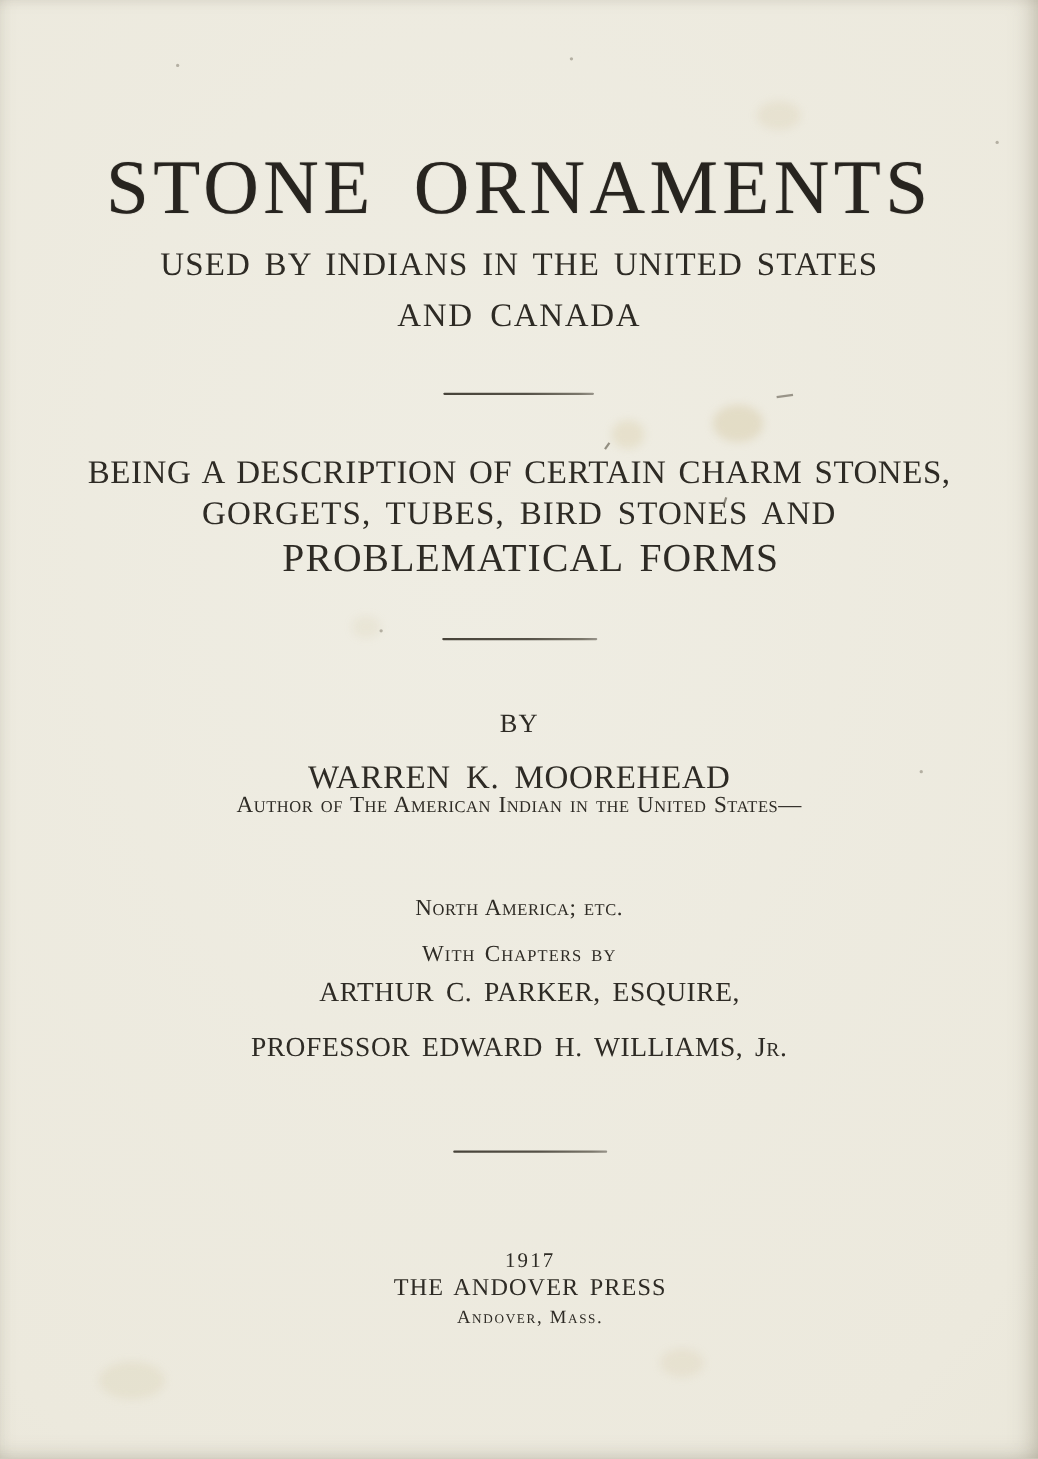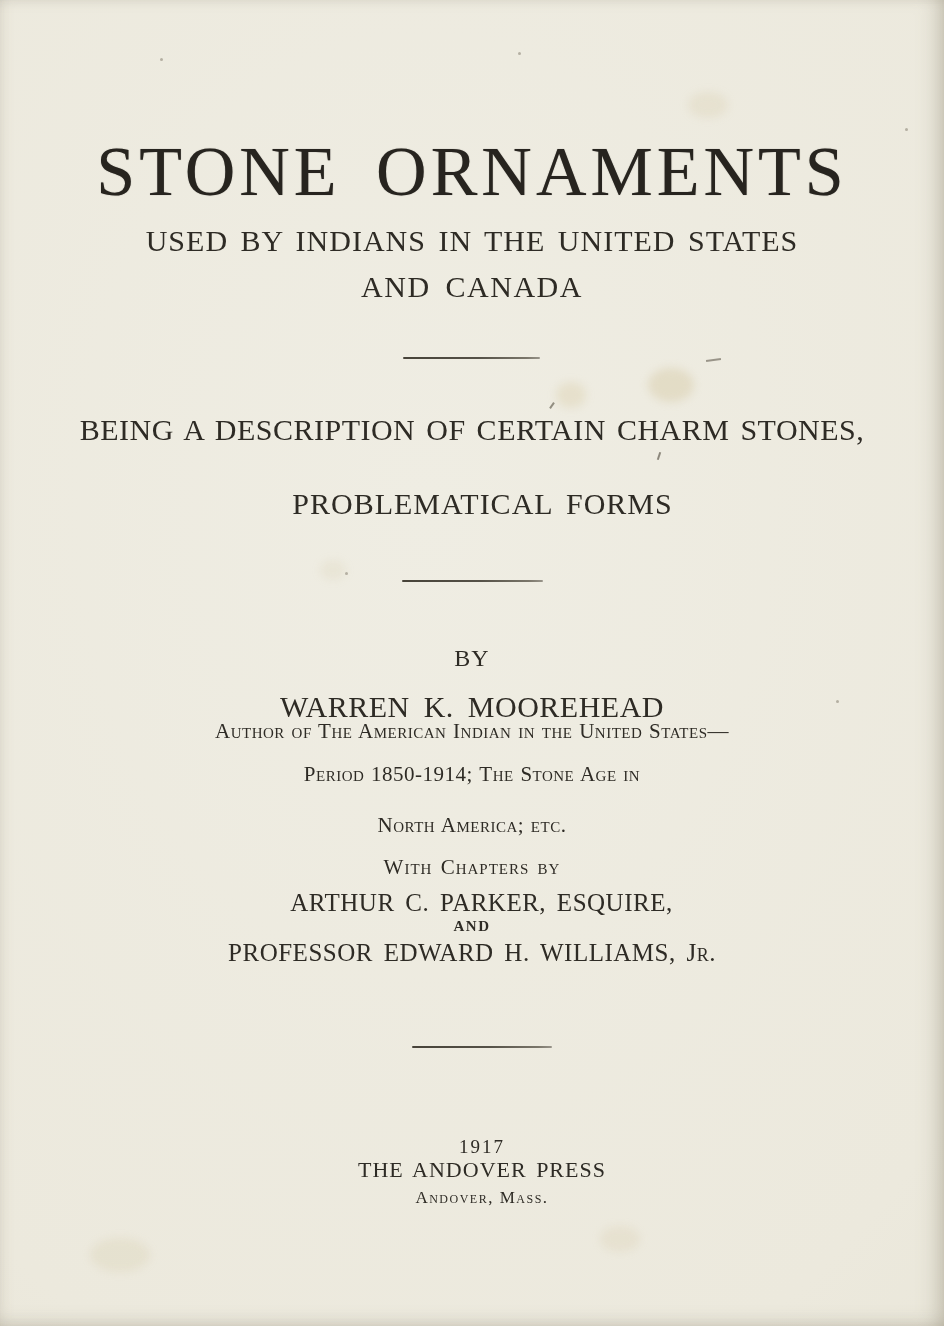--- a/index.html
+++ b/index.html
@@ -50,21 +50,21 @@
     height: 2px;
     background: linear-gradient(to right, #474339 0%, #555147 55%, #7a766a 90%, #98948a 100%);
     border-radius: 1px;
   }
   .rule-top    { top: 357px;  width: 137px; left: calc(50% - 69px); }
   .rule-middle { top: 580px;  width: 141px; left: calc(50% - 70px); }
   .rule-bottom { top: 1046px; width: 140px; left: calc(50% - 60px); }
 
   .desc1 { top: 415px; font-size: 30px; letter-spacing: 0.5px; word-spacing: 3px; }
   .desc2 { top: 452px; font-size: 30px; letter-spacing: 1px;   word-spacing: 5px; }
-  .desc3 { top: 489px; font-size: 30px; letter-spacing: 1px;   word-spacing: 5px; padding-left: 21px; }
+  .desc3 { top: 489px; font-size: 36px; letter-spacing: 1px;   word-spacing: 5px; padding-left: 21px; }
 
   .by-label { top: 646px; font-size: 24px; letter-spacing: 1px; }
   .author-name { top: 692px; font-size: 30px; letter-spacing: 0.5px; word-spacing: 6px; }
 
   .smallcaps { font-variant-caps: small-caps; font-variant: small-caps; }
 
   .credit1 { top: 721px; font-size: 21px; letter-spacing: 0.5px; word-spacing: 1px; }
   .credit2 { top: 764px; font-size: 21px; letter-spacing: 0.5px; word-spacing: 1px; }
   .credit3 { top: 791px; font-size: 21px; letter-spacing: 0.5px; word-spacing: 1px; margin-top: 24px; }
 
@@ -119,33 +119,32 @@
 
 <div class="page">
 
   <div class="line title-main">STONE ORNAMENTS</div>
   <div class="line title-sub2">AND CANADA</div>
   <div class="line title-sub1">USED BY INDIANS IN THE UNITED STATES</div>
 
   <div class="rule rule-top"></div>
 
   <div class="line desc1">BEING A DESCRIPTION OF CERTAIN CHARM STONES,</div>
+  <div class="line desc2">GORGETS, TUBES, BIRD STONES AND</div>
   <div class="line desc3">PROBLEMATICAL FORMS</div>
 
   <div class="rule rule-middle"></div>
 
   <div class="line by-label">BY</div>
   <div class="line author-name">WARREN K. MOOREHEAD</div>
   <div class="line credit1 smallcaps">Author of The American Indian in the United States—</div>
-  <div class="line credit2 smallcaps">Period 1850-1914; The Stone Age in</div>
   <div class="line credit3 smallcaps">North America; etc.</div>
 
   <div class="line chapters-intro smallcaps">With Chapters by</div>
   <div class="line contrib1">ARTHUR C. PARKER, ESQUIRE,</div>
-  <div class="line conj">AND</div>
   <div class="line contrib2 smallcaps">PROFESSOR EDWARD H. WILLIAMS, Jr.</div>
 
   <div class="rule rule-bottom"></div>
 
   <div class="line pub-year shift-r">1917</div>
   <div class="line pub-name shift-r">THE ANDOVER PRESS</div>
   <div class="line pub-location shift-r smallcaps">Andover, Mass.</div>
 
   <div class="stain s1"></div>
   <div class="stain s2"></div>

